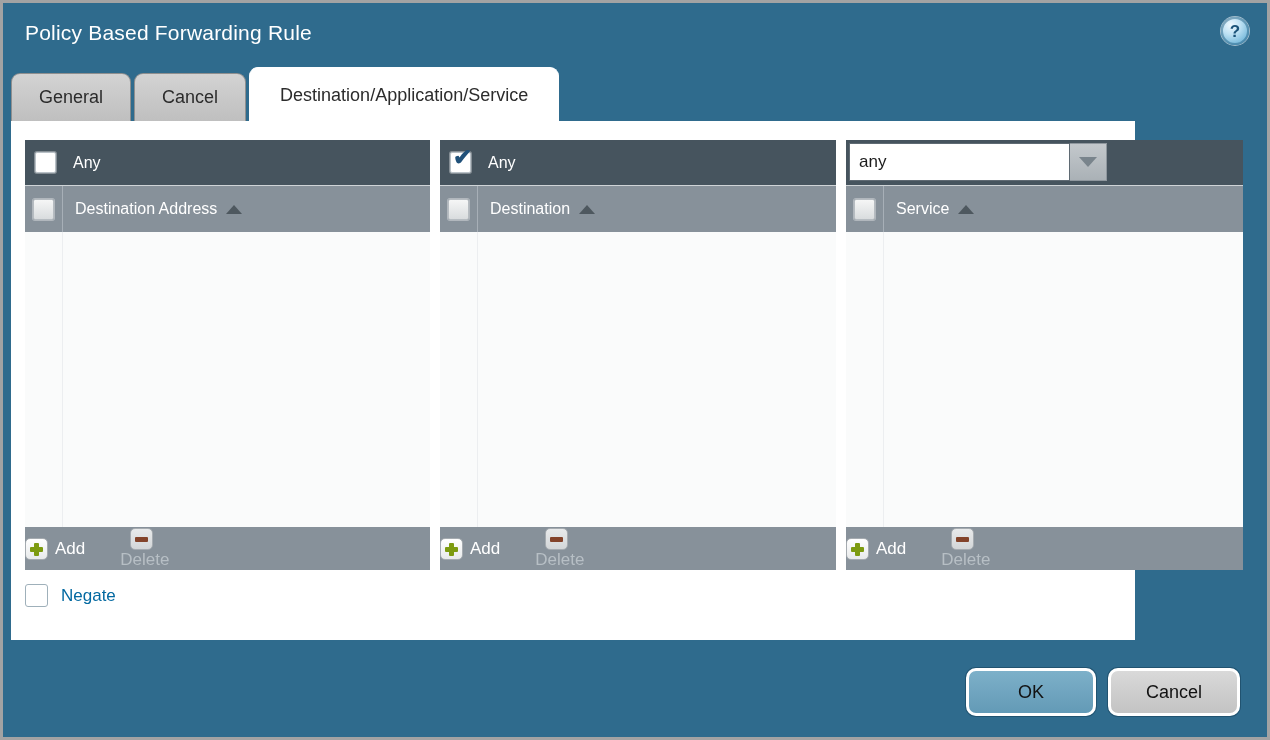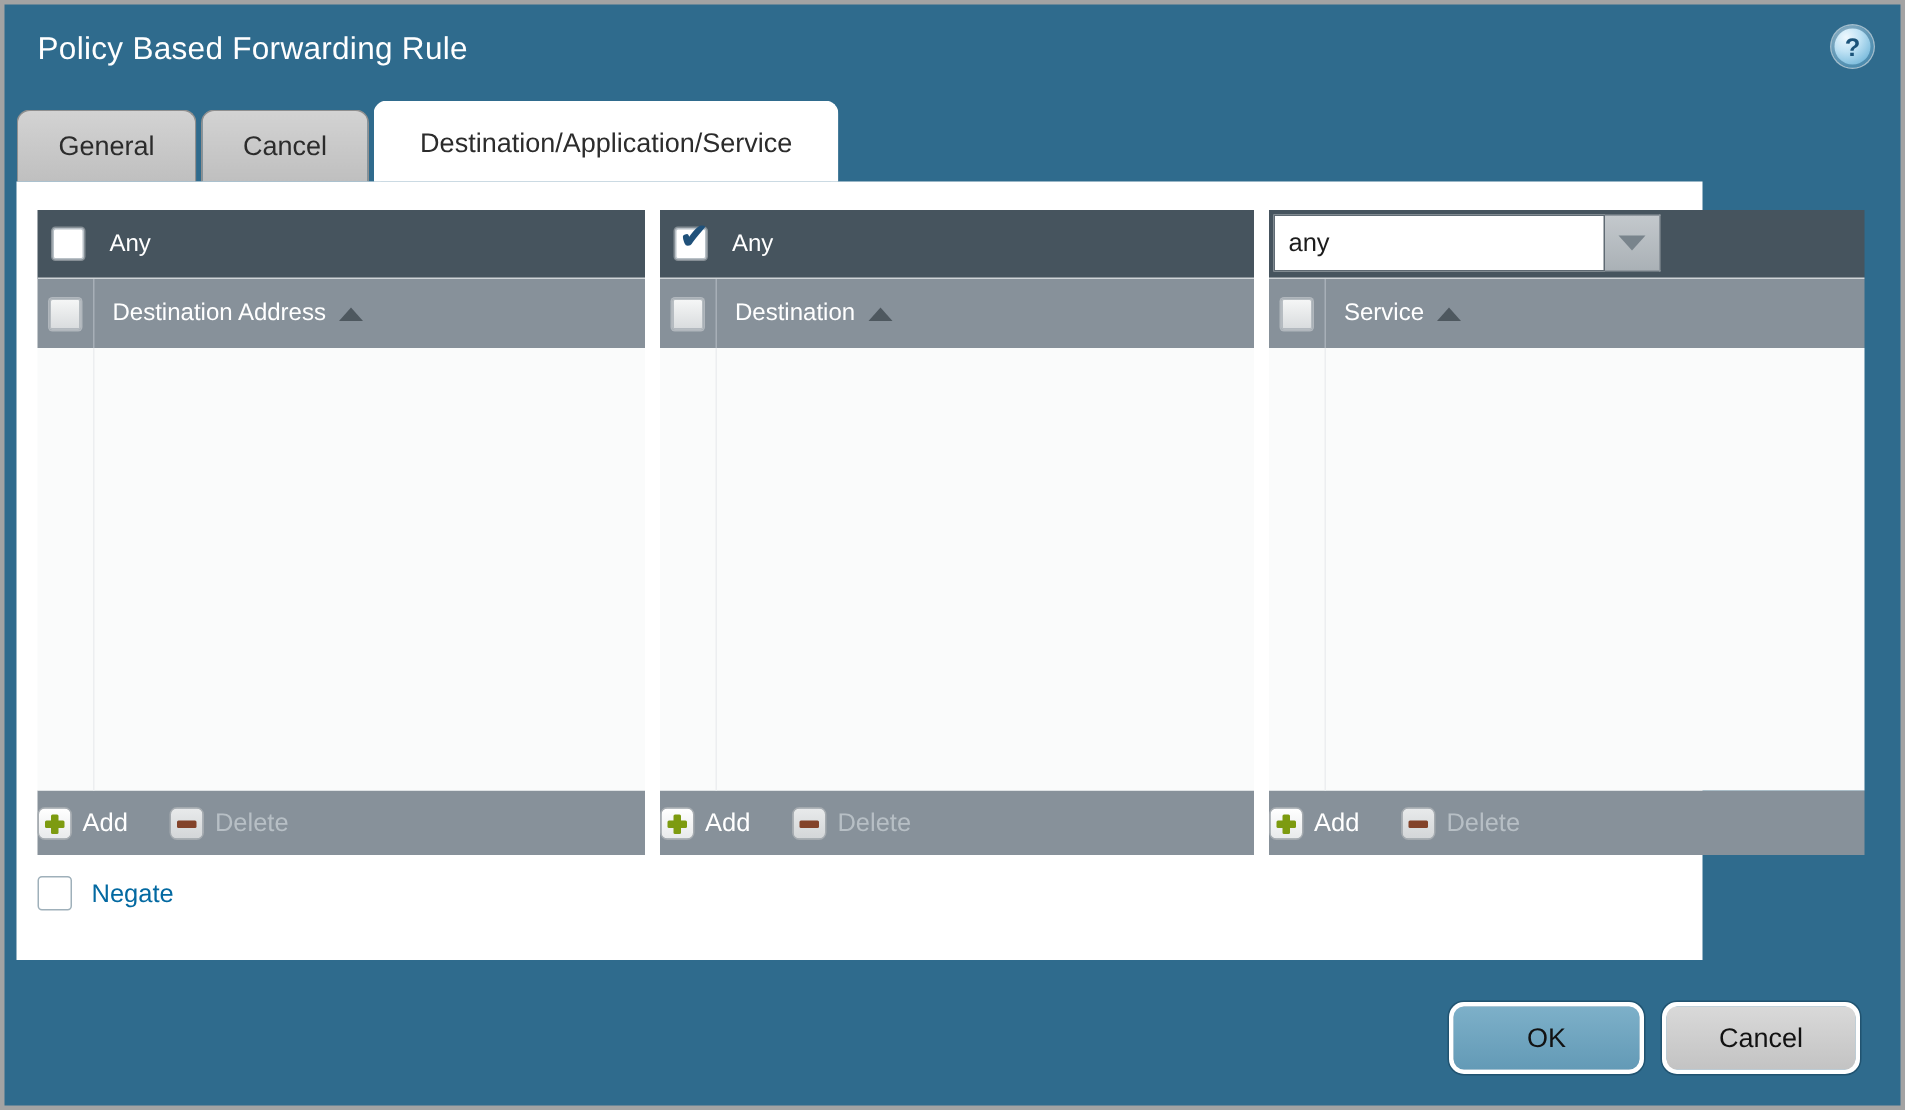--- a/index.html
+++ b/index.html
@@ -115,21 +115,21 @@
   }
   .icon-plus::before { left:4px; top:8px; width:13px; height:5px; }
   .icon-plus::after  { left:8px; top:4px; width:5px;  height:13px; }
   .icon-minus { background: linear-gradient(#e8eaeb, #d3d6d8); }
   .icon-minus::before {
     content:""; position:absolute; left:4px; top:8px; width:13px; height:5px;
     background:#83432a; border-radius:1px;
   }
   .foot-label-add { color:#fff; font-size:17px; margin:0 0 0 7px; }
   .foot-label-del { color:#b7bfc5; font-size:17px; margin-left:7px; }
-  .btn-delete { margin-left:28px; cursor:default; }
+  .btn-delete { margin-left:28px; cursor:default;flex-direction:column; }
 
   
   .dropdown { display:flex; align-items:stretch; height:38px; margin:0 0 0 -7px; position:relative; top:-1px; }
   .dropdown input {
     width:221px; height:38px; border:1px solid #5f6a73; background:#fff;
     font-family:"Liberation Sans", sans-serif; font-size:17px; color:#1c1c1c;
     padding:0 0 0 9px; outline:none;
   }
   .dd-btn {
     width:37px; background: linear-gradient(#c3c8cc, #aab1b6);

